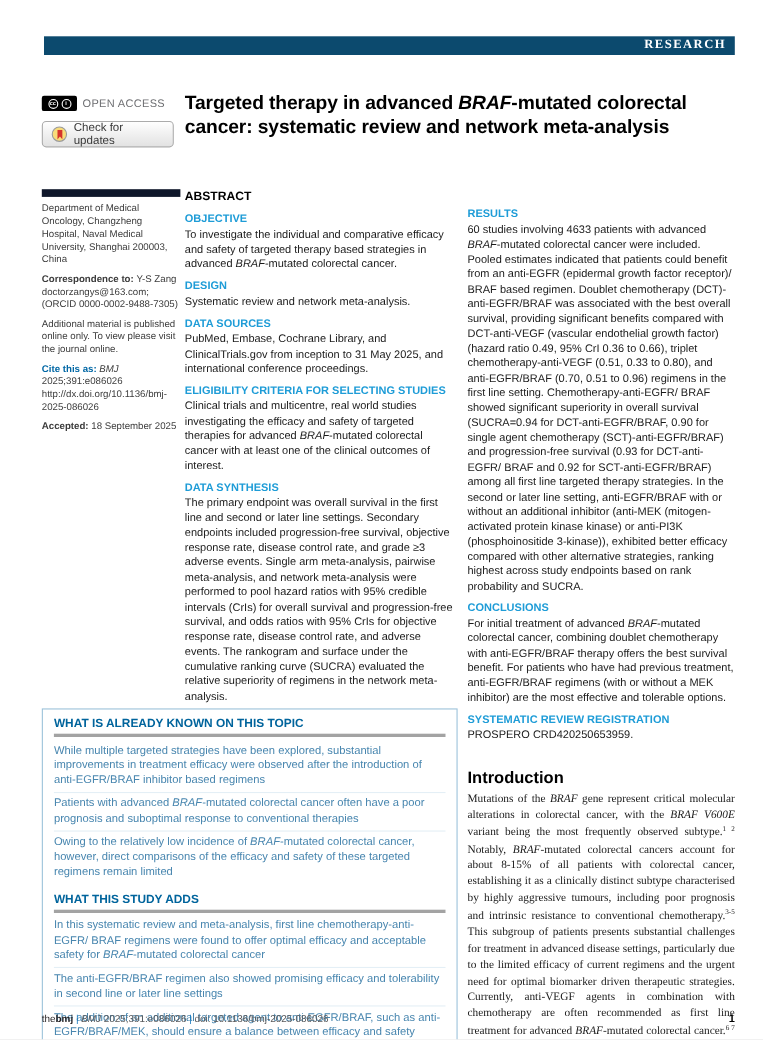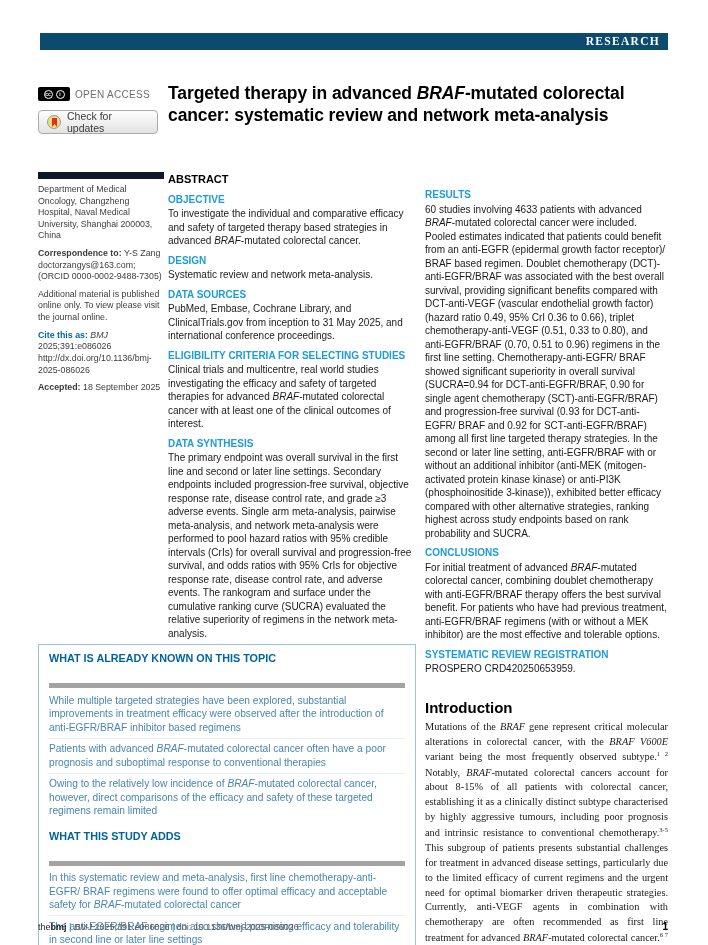--- a/index.html
+++ b/index.html
@@ -58,21 +58,21 @@
   .rightcol .sec-head:first-child { margin-top:16px; }
   .intro { margin-top:22px; }
   .intro-head { font-size:15px; font-weight:bold; color:#000; margin-bottom:2px; }
   .intro-body { font-family:"Liberation Serif", serif; font-size:10.3px; line-height:1.44; text-align:justify; color:#1a1a1a; }
   .sup { vertical-align:super; font-size:6.5px; }
 
   
   .box { position:absolute; left:38px; top:644px; width:378px; border:1px solid #9cc2da; background:#fff; padding:7px 10px 4px; }
   .box-head {
     color:#00649C; font-weight:bold; font-size:10.8px;
-    padding-bottom:19px; border-bottom:5px solid #a3a3a3; margin-bottom:2px;
+    padding-bottom:3px; border-bottom:3px solid #a3a3a3; margin-bottom:2px;
   }
   .box-head2 { margin-top:8px; }
   .box-item { color:#4886AF; font-size:10.2px; line-height:1.33; padding:3.5px 0; border-bottom:1px solid #e4eff6; }
   .box-item.last { border-bottom:none; }
 
   
   .footer {
     position:absolute; left:38px; top:921px; width:630px;
     display:flex; justify-content:space-between; align-items:baseline;
     font-size:9px; color:#58595b;

